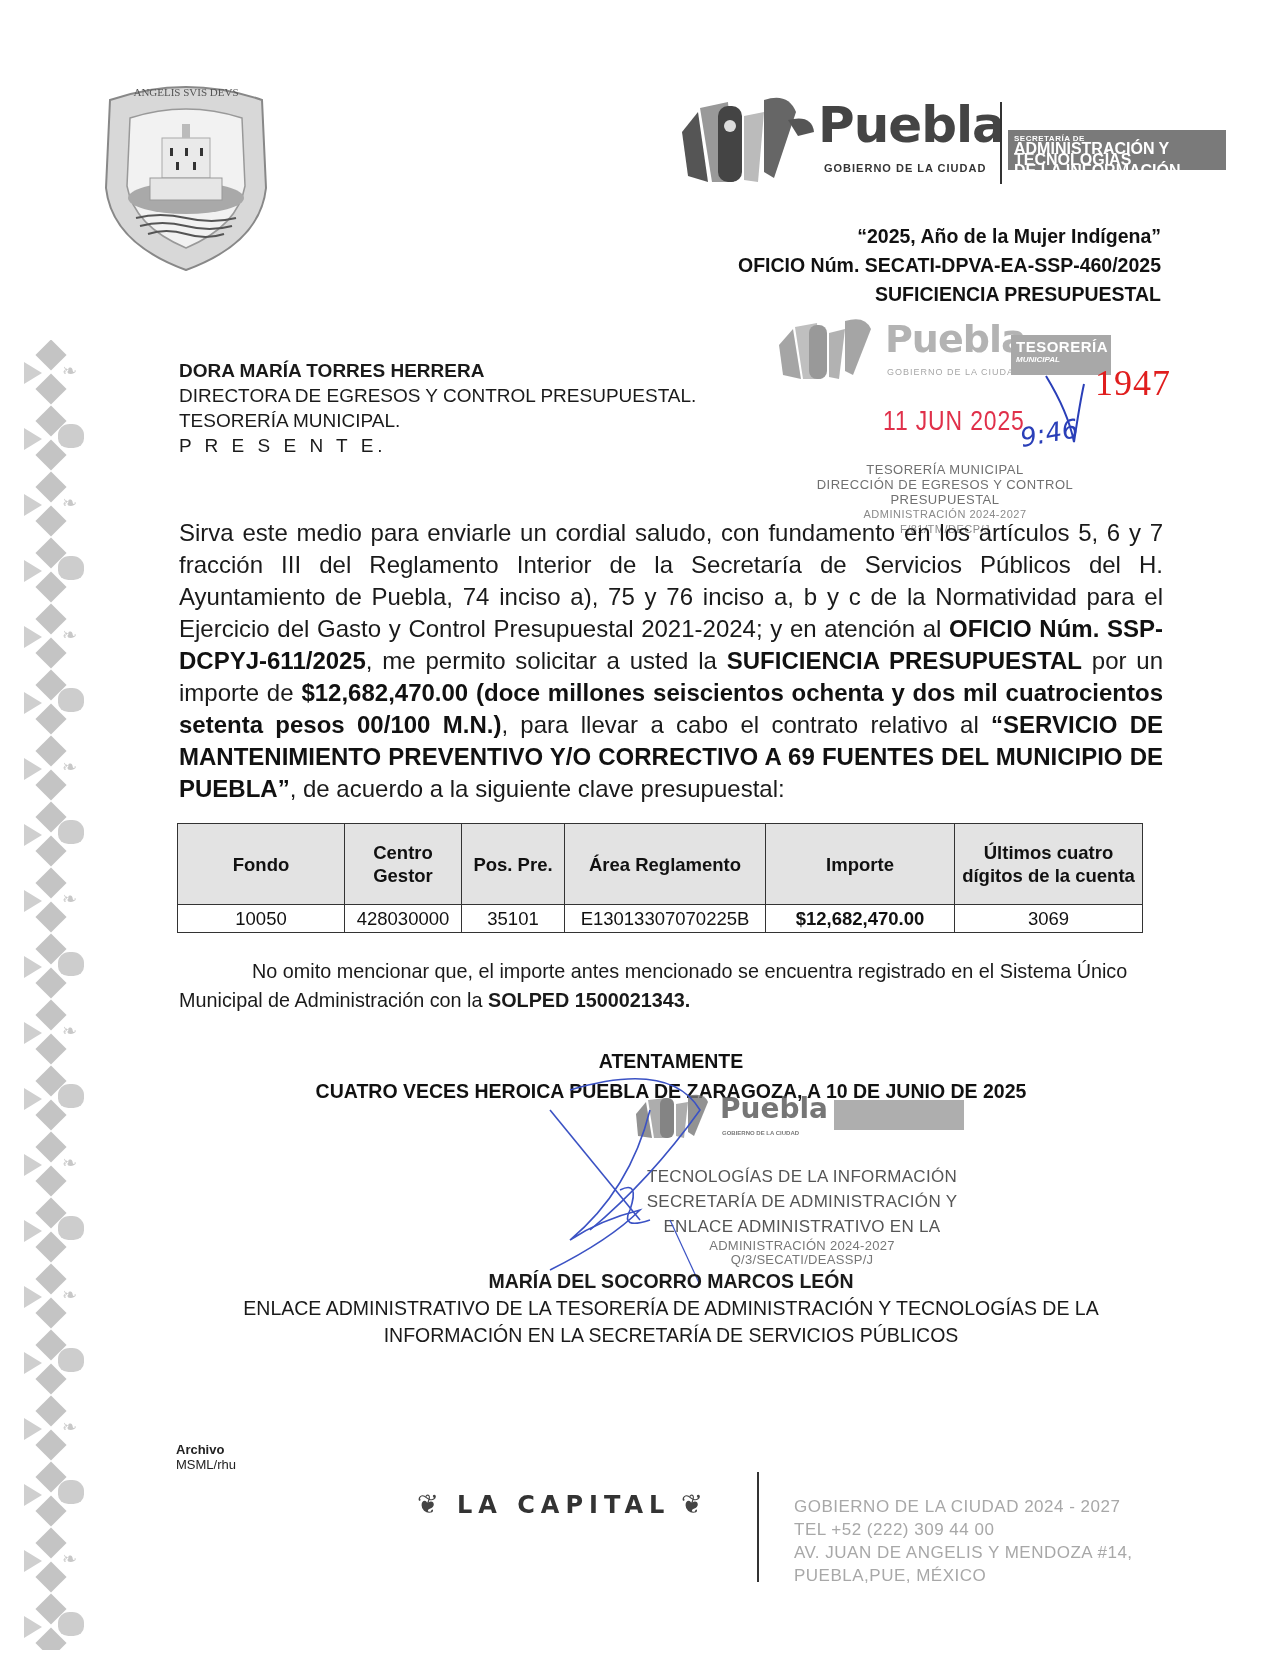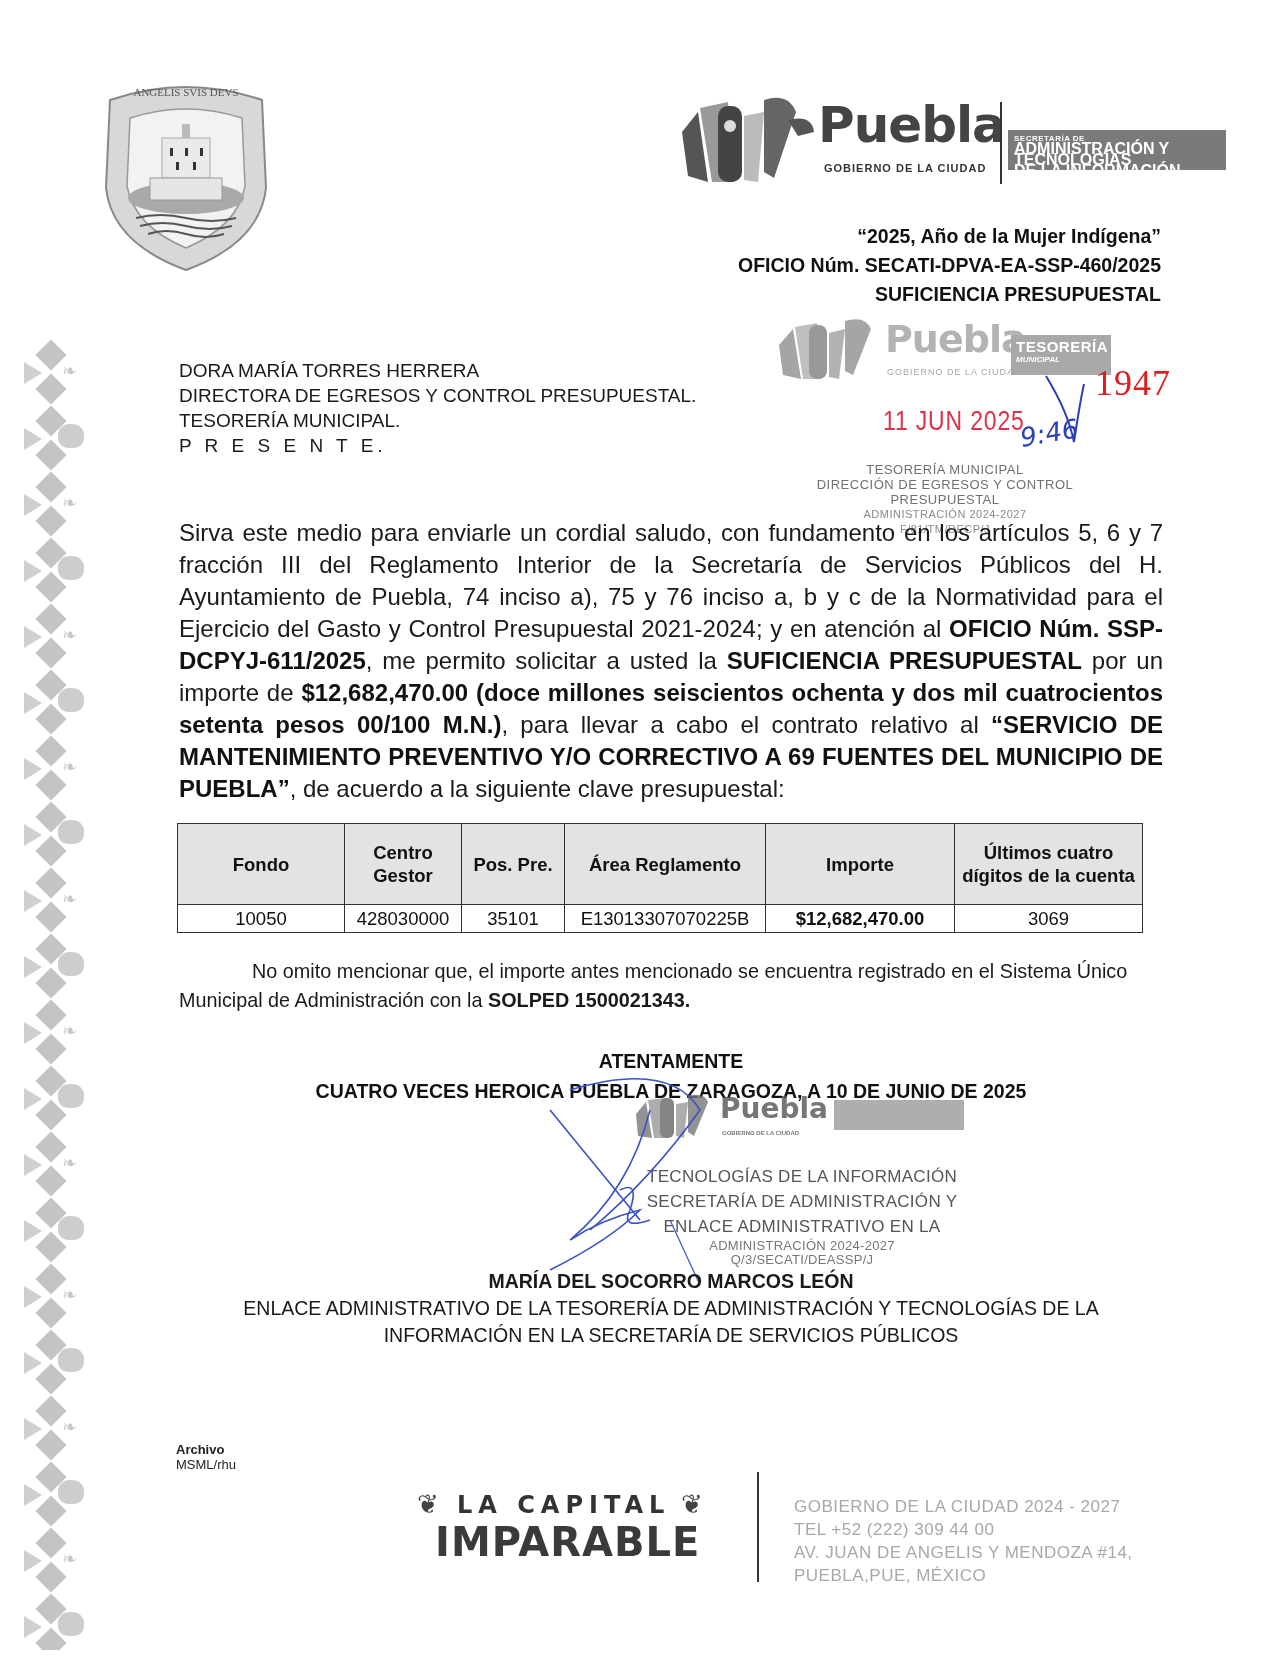--- a/index.html
+++ b/index.html
@@ -24,21 +24,21 @@
   .logo-divider { position:absolute; left:322px; top:10px; width:2px; height:82px; background:#333; }
   .logo-box { position:absolute; left:330px; top:38px; width:218px; height:40px; background:#7a7a7a; color:#fff; padding:4px 6px; box-sizing:border-box; }
   .logo-box .l1 { font-size:8px; font-weight:bold; letter-spacing:0.5px; }
   .logo-box .l2 { font-size:16px; font-weight:bold; line-height:11px; }
 
   .hdr-lines { right:107px; top:222px; text-align:right; font-size:19.5px; line-height:29px; color:#111; }
   .hdr-lines div { white-space:nowrap; }
 
   
   .addr { left:179px; top:358px; font-size:19px; line-height:25px; color:#1a1a1a; }
-  .addr .name { font-weight:normal; }
+  .addr .name { font-weight:bold; }
   .addr .spaced { letter-spacing:4px; }
 
   
   .stamp-logo { left:775px; top:315px; width:350px; height:70px; opacity:0.75; }
   .stamp-logo .sw { position:absolute; left:110px; top:2px; font-family:"DejaVu Sans", sans-serif; font-weight:bold; font-size:38px; color:#9a9a9a; letter-spacing:-1px; }
   .stamp-logo .ss { position:absolute; left:112px; top:52px; font-size:9px; color:#888; letter-spacing:1px; }
   .stamp-logo .sbox { position:absolute; left:236px; top:20px; width:100px; height:40px; background:#8c8c8c; color:#fff; padding:3px 5px; box-sizing:border-box; }
   .stamp-logo .sbox .t1 { font-size:15px; font-weight:bold; letter-spacing:0.5px; }
   .stamp-logo .sbox .t2 { font-size:8px; font-weight:bold;font-style:italic; }
   .stamp-num { left:1095px; top:362px; font-family:"Liberation Serif", serif; font-size:36px; color:#e01e1e; letter-spacing:1px; }
@@ -319,21 +319,20 @@
 
 <div class="abs archivo">
   <div class="a1">Archivo</div>
   <div>MSML/rhu</div>
 </div>
 
 <div class="abs foot-logo">
   <span class="wing" style="left:4px">❦</span>
   <span class="cap">LA CAPITAL</span>
   <span class="wing" style="left:268px">❦</span>
-  <span class="imp">IMPARABLE</span>
 </div>
 <div class="abs foot-div"></div>
 <div class="abs foot-info">
   <div>GOBIERNO DE LA CIUDAD 2024 - 2027</div>
   <div>TEL +52 (222) 309 44 00</div>
   <div>AV. JUAN DE ANGELIS Y MENDOZA #14,</div>
   <div>PUEBLA,PUE, MÉXICO</div>
 </div>
 
 </body></html>

